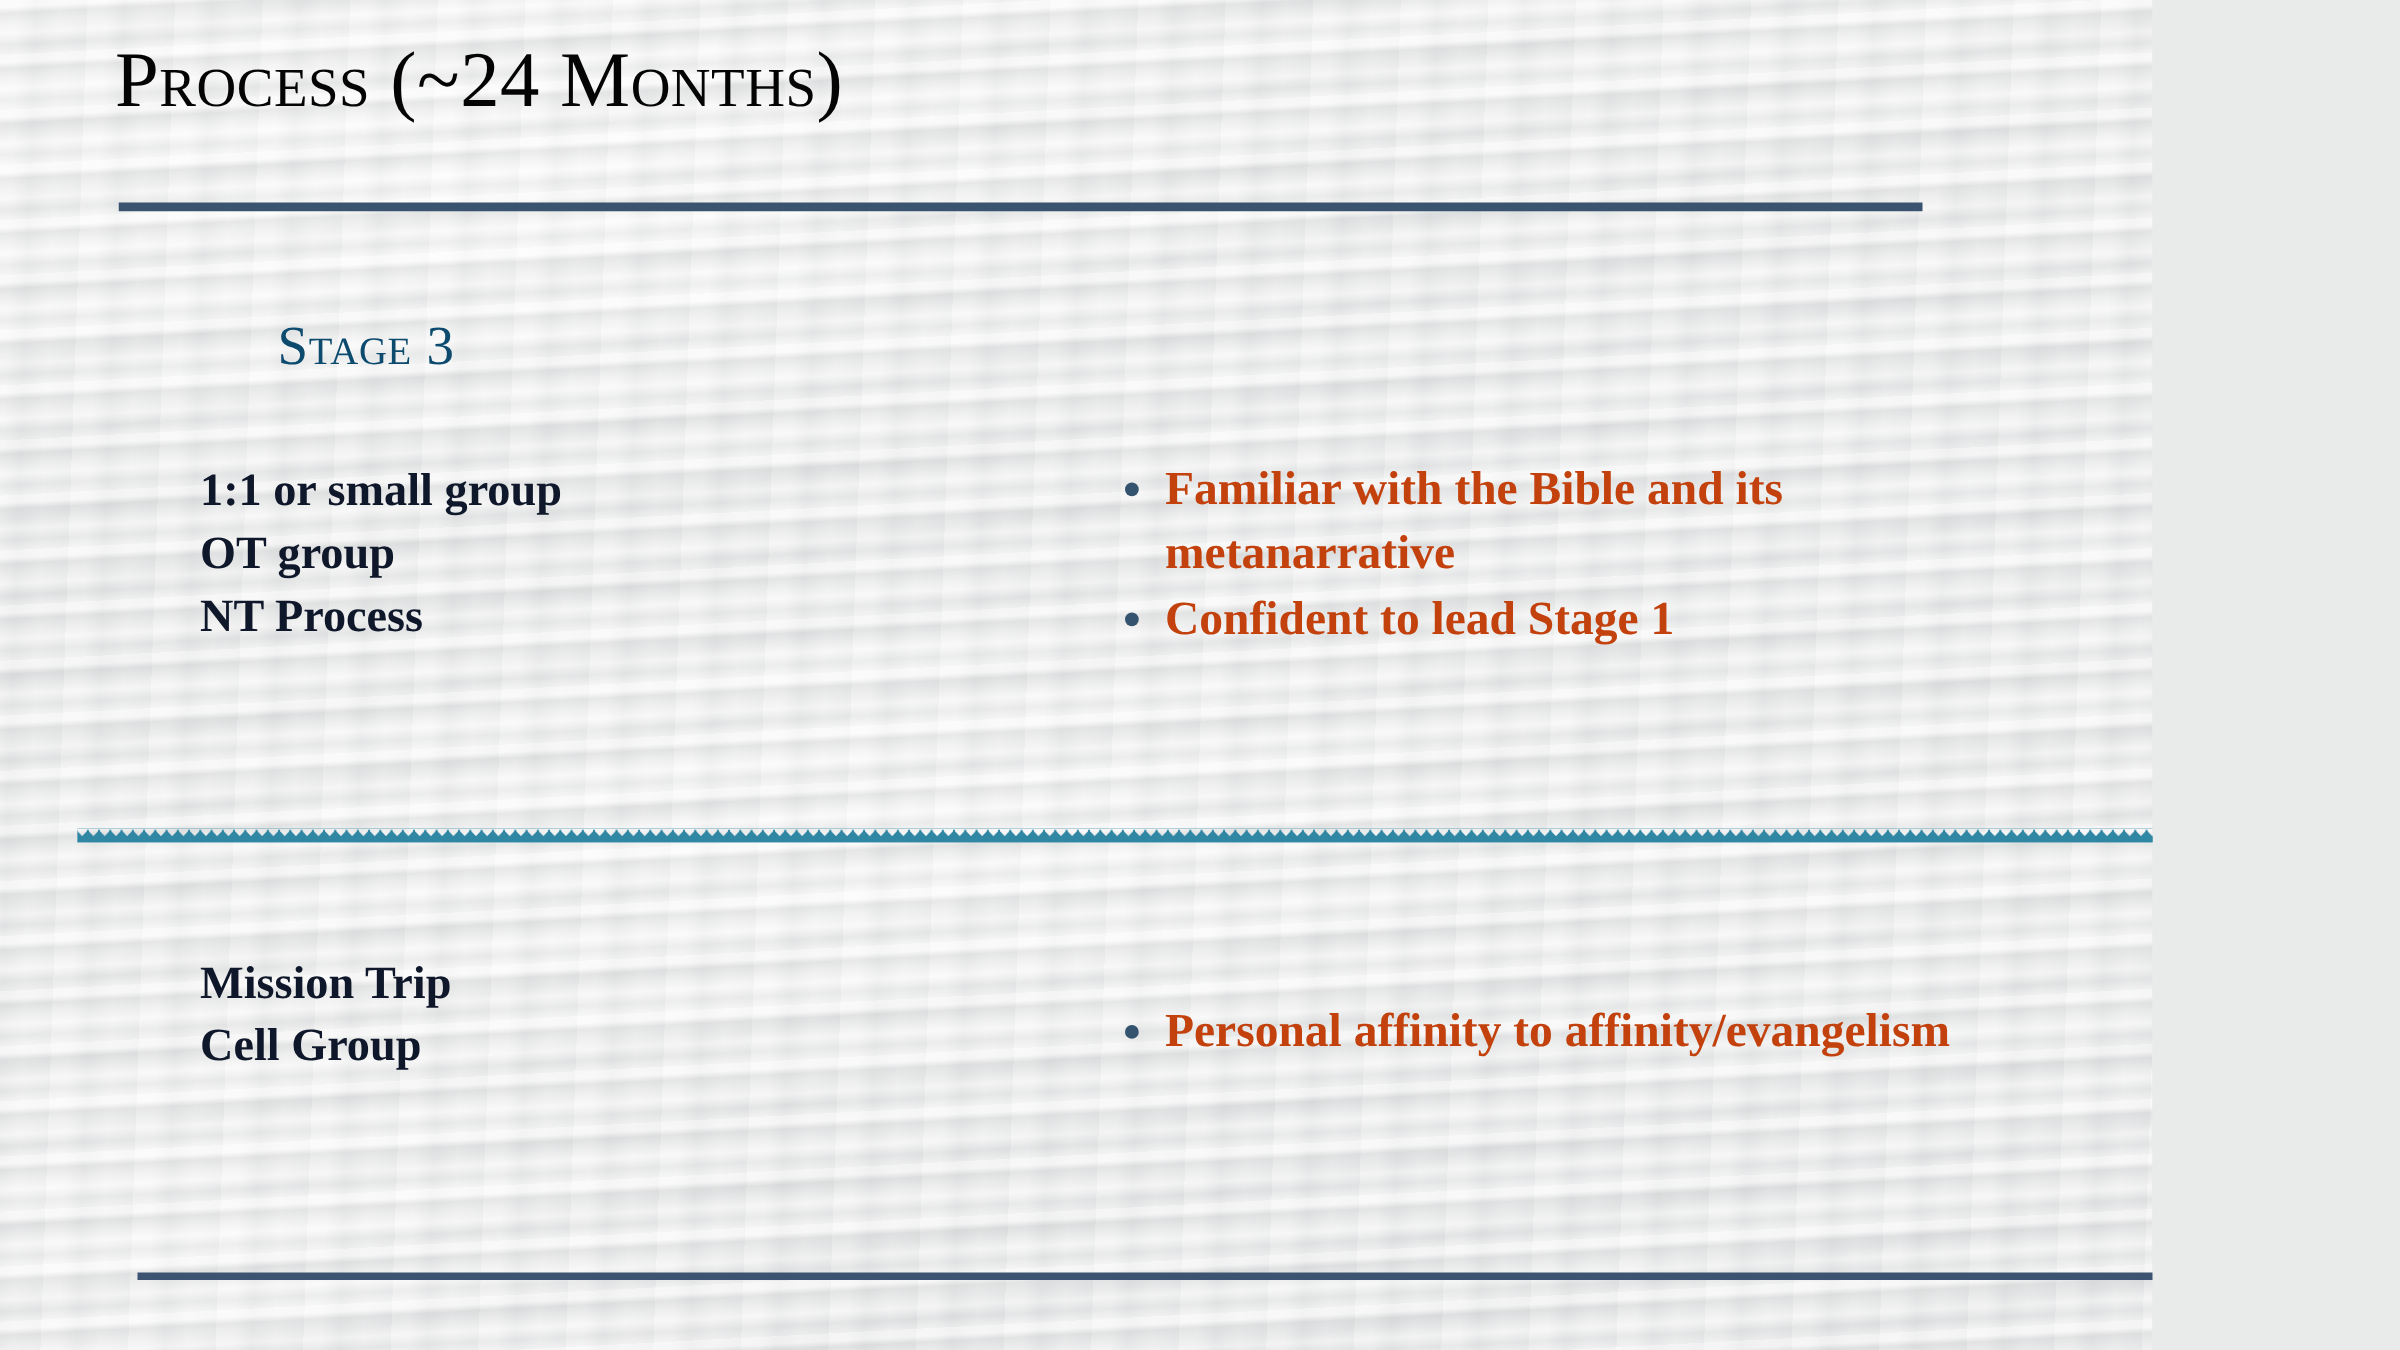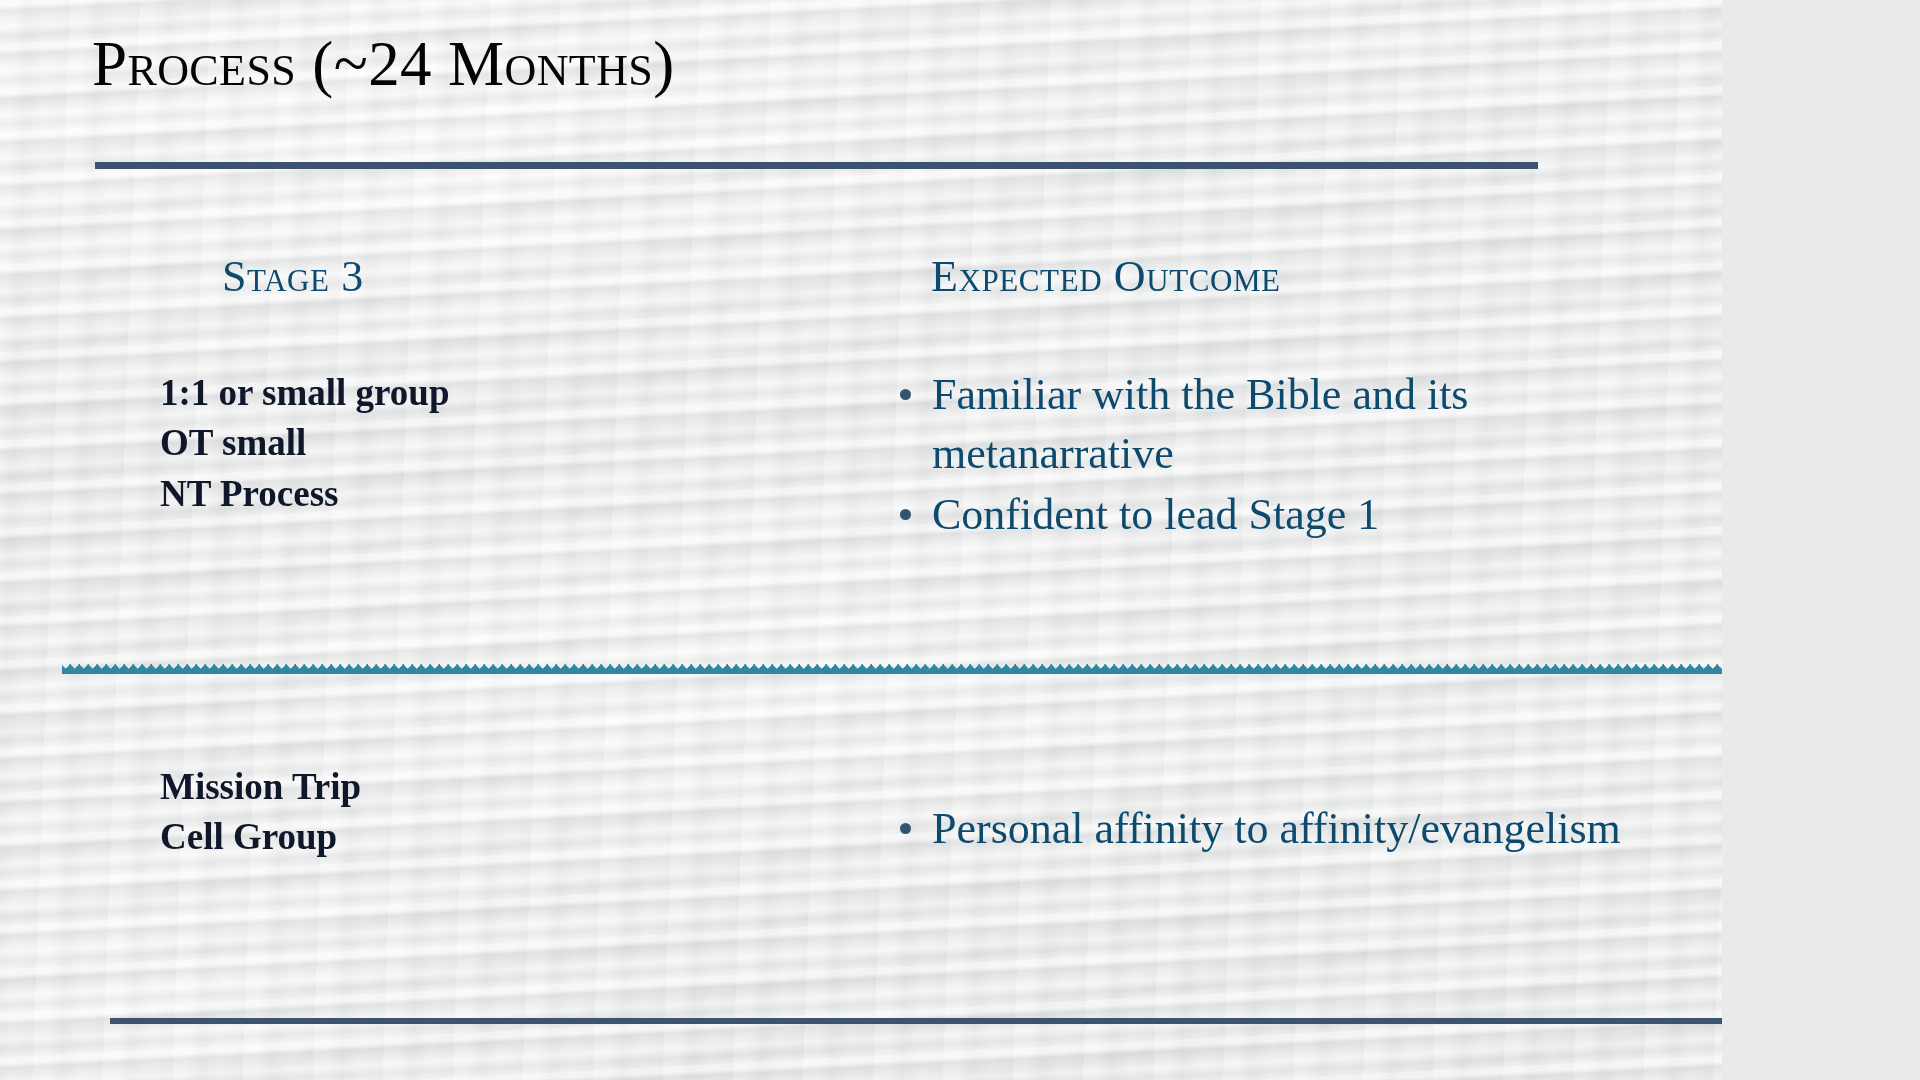--- a/index.html
+++ b/index.html
@@ -128,23 +128,23 @@
     font-size: 37px;
     line-height: 1.36;
   }
   .left-body.upper { left: 160px; top: 368px; }
   .left-body.lower { left: 160px; top: 762px; }
   .left-body .line { white-space: nowrap; }
 
   
   .bullet-list {
     position: absolute;
-    color: #0c4a6e;
-    font-weight: 400;
-    font-size: 44px;
+    color: #c2410c;
+    font-weight: 700;
+    font-size: 38px;
     line-height: 1.34;
     list-style: none;
     margin: 0;
     padding: 0;
   }
   .bullet-list.upper { left: 894px; top: 366px; width: 700px; }
   .bullet-list.lower { left: 894px; top: 800px; width: 800px; }
 
   .bullet-list li {
     position: relative;
@@ -168,25 +168,24 @@
 <div class="slide">
 
   <div class="bg-texture"></div>
 
   <div class="title">Process (~24 Months)</div>
 
   <div class="title-rule"></div>
 
   <div class="col-head left">Stage 3</div>
 
-  <div class="col-head right">Expected Outcome</div>
 
   <div class="left-body upper">
     <div class="line">1:1 or small group</div>
-    <div class="line">OT small</div>
+    <div class="line">OT group</div>
     <div class="line">NT Process</div>
   </div>
 
   <ul class="bullet-list upper">
     <li>
       <span class="dot"></span>
       <span>Familiar with the Bible and its metanarrative</span>
     </li>
     <li>
       <span class="dot"></span>

